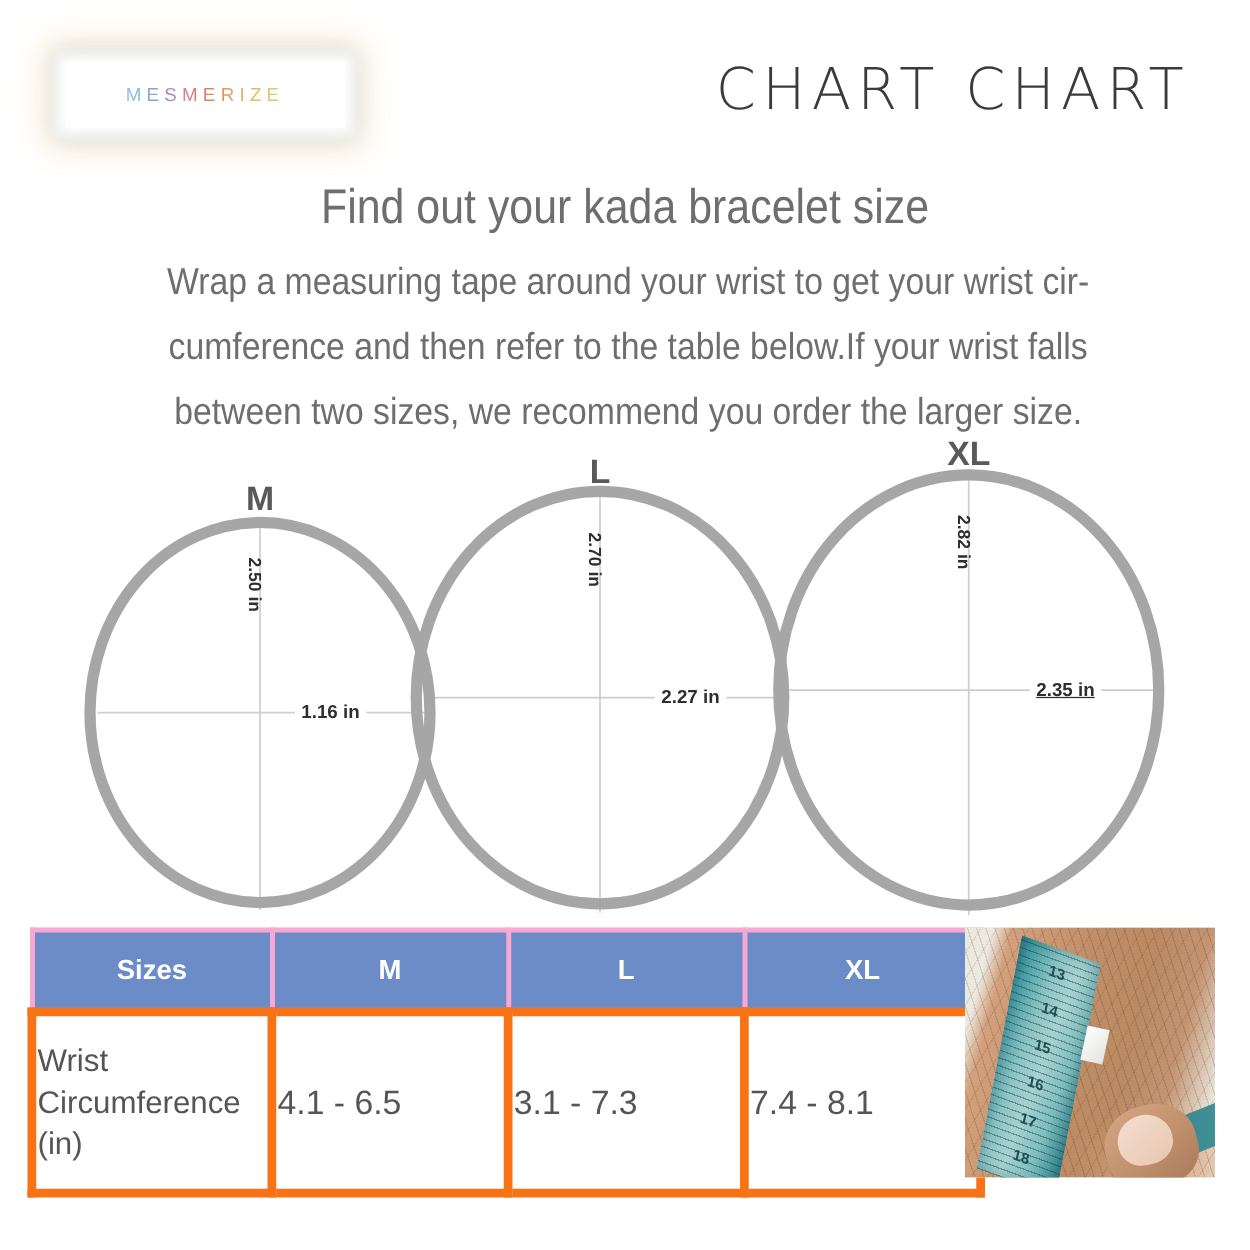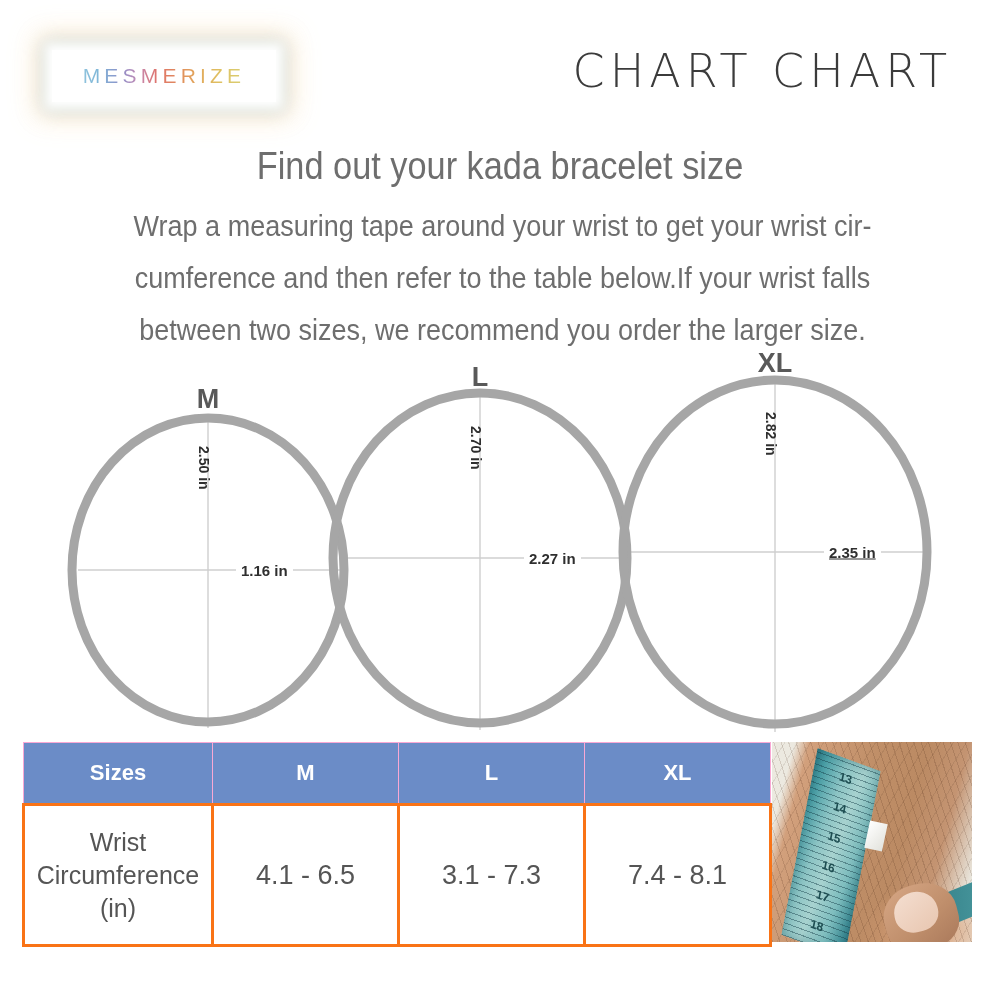--- a/index.html
+++ b/index.html
@@ -27,21 +27,21 @@
     display: flex;
     align-items: center;
     justify-content: center;
     box-shadow:
       0 0 10px 7px rgba(255,255,255,1),
       0 0 16px 9px rgba(120,200,230,0.32),
       0 0 22px 13px rgba(230,170,120,0.26),
       0 0 30px 17px rgba(255,220,140,0.20);
   }
   #brand-logo-text {
-    font-size: 21px;
+    font-size: 15px;
     letter-spacing: 4.2px;
     font-weight: 400;
     background: linear-gradient(90deg,
         #8fc3dd 0%,
         #7fb6d8 10%,
         #8f8fc8 24%,
         #c48ab4 34%,
         #e0736a 46%,
         #e08a5e 58%,
         #e2a75c 70%,
@@ -141,27 +141,27 @@
     width: 736px;
     border-collapse: collapse;
     table-layout: fixed;
   }
   #size-table th {
     background: #6b8cc7;
     color: #ffffff;
     font-size: 22px;
     font-weight: 700;
     height: 58px;
-    border: 1px solid #f9a8d4;
+    border: 4px solid #f9a8d4;
     font-family: "Liberation Sans", sans-serif;
   }
   #size-table td {
-    border: 3px solid #f97316;
+    border: 7px solid #f97316;
     height: 136px;
-    text-align: center;
+    text-align: left;
     font-size: 27px;
     color: #555555;
     font-family: "Liberation Sans", sans-serif;
   }
   #size-table td.row-header {
     font-size: 25px;
     line-height: 33px;
     color: #555555;
   }
   .col-label  { width: 186px; }

